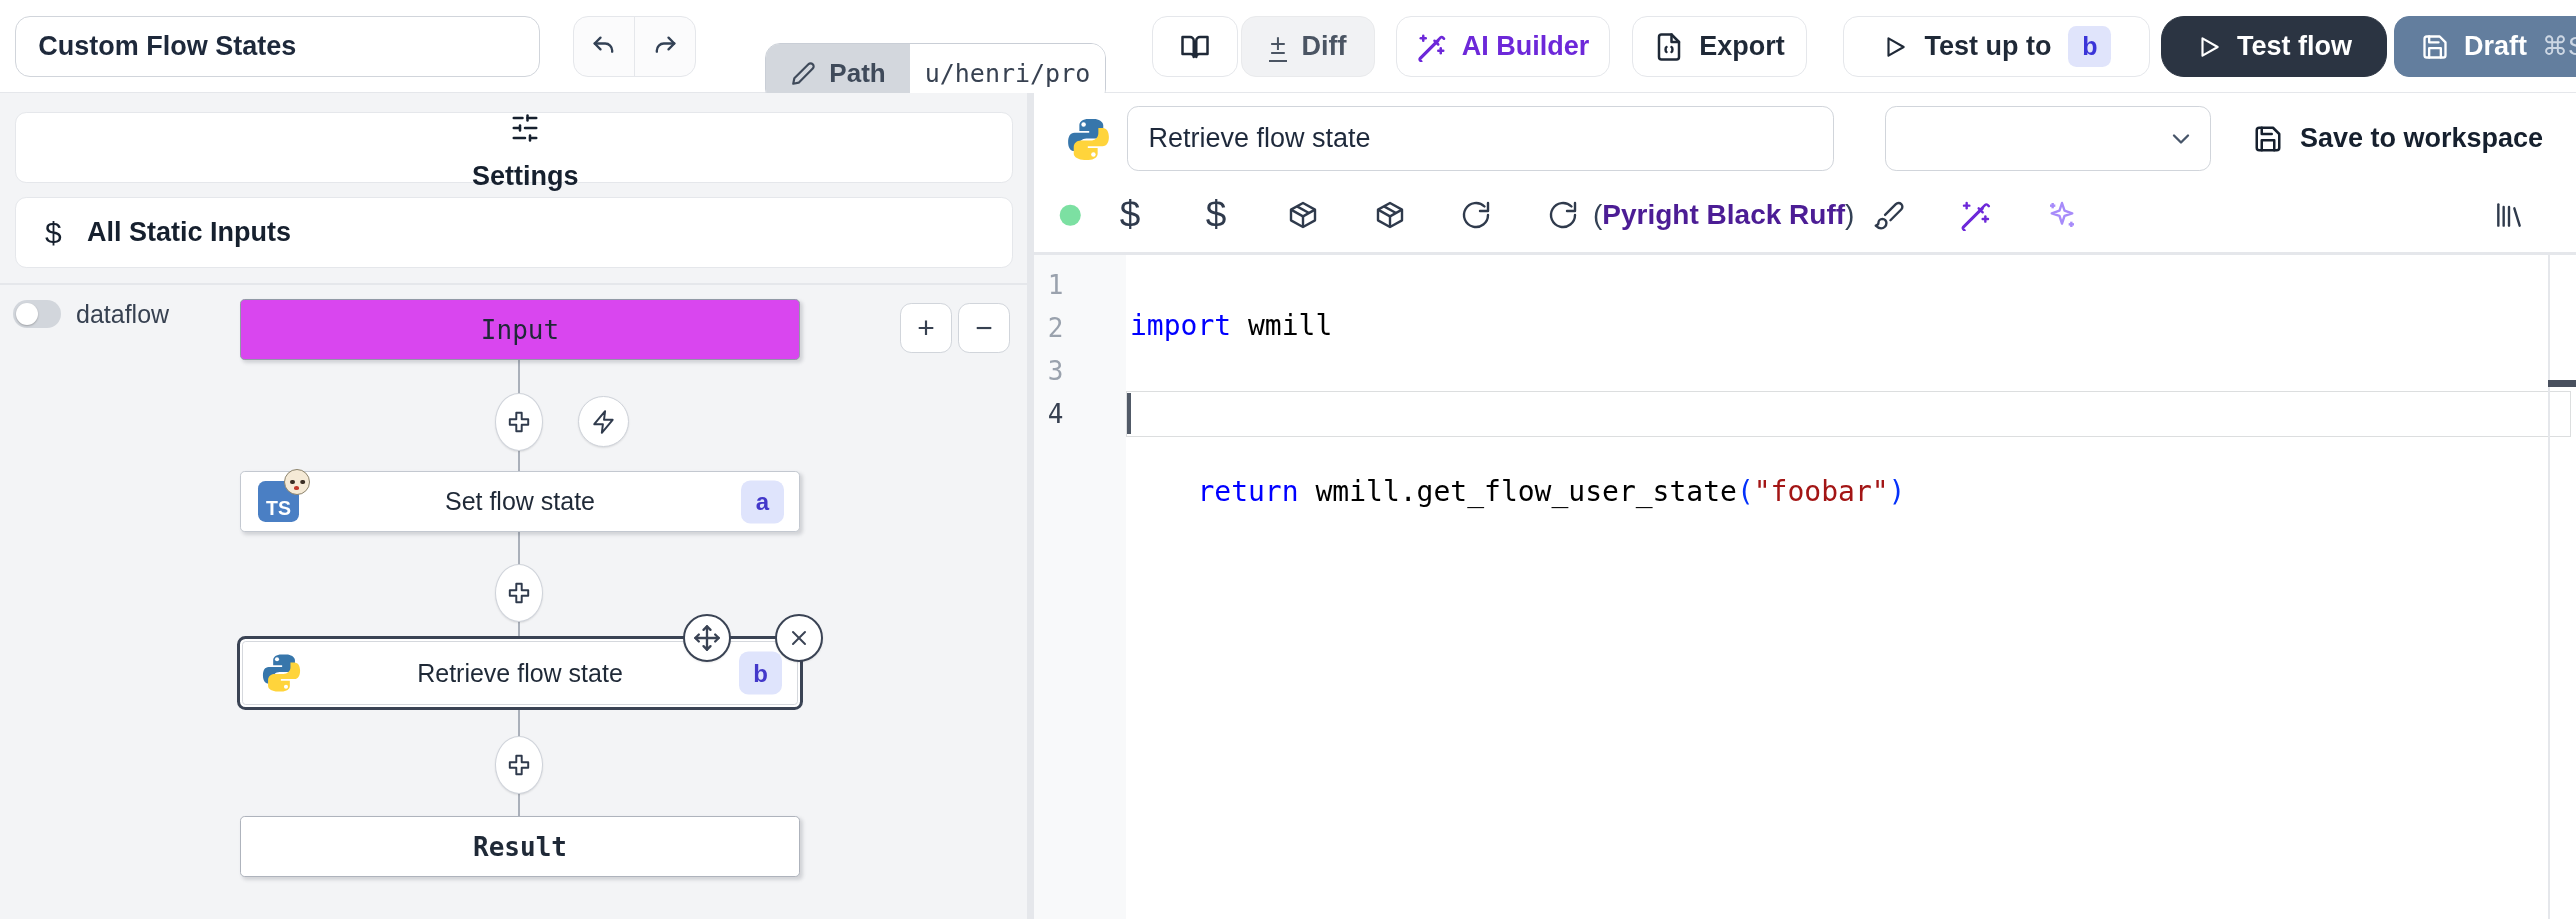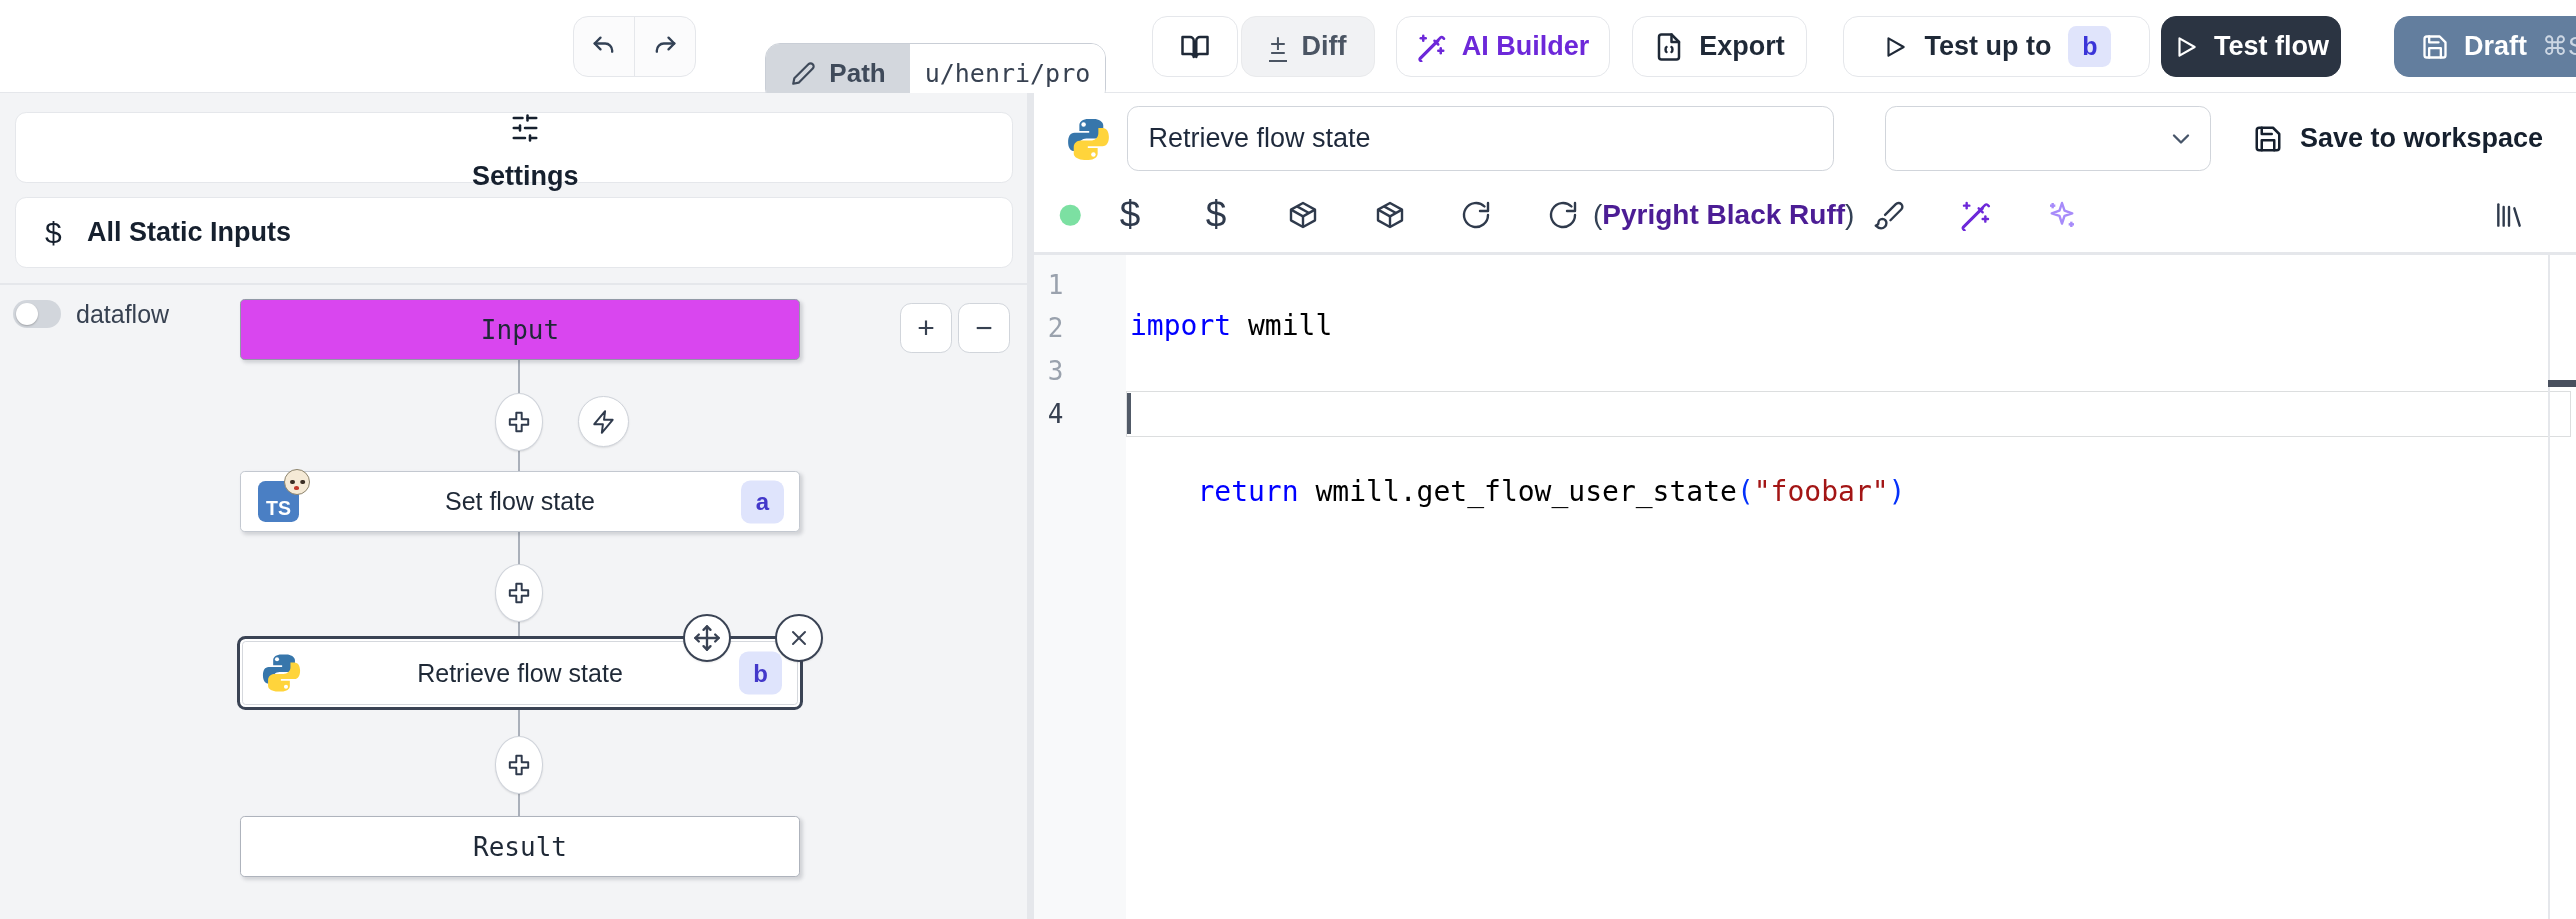--- a/index.html
+++ b/index.html
@@ -28,21 +28,21 @@
     font-family:"DejaVu Sans Mono", monospace; font-size:25px; color:#374151; background:#fff; }
   .book-btn { left:1152px; width:86px; }
   .diff-btn { left:1241px; width:134px; background:#f1f2f4; border-color:#e9eaec; color:#4b5563; }
   .pm-icon { font-size:28px; font-weight:400; color:#4b5563; border-bottom:2.8px solid #4b5563;
     line-height:28px; padding:0 0.9px 1.9px 0.9px; }
   .ai-btn { left:1396px; width:214px; color:#6d28d9; }
   .export-btn { left:1632px; width:175px; }
   .testupto-btn { left:1843px; width:307px; gap:17px; }
   .mini-badge { width:43px; height:41px; border-radius:8.4px; background:#e0e4fb; color:#3b35d8;
     font-weight:700; font-size:25px; display:flex; align-items:center; justify-content:center; }
-  .testflow-btn { left:2161px; width:180px; background:#2b3442; border-color:#2b3442; color:#fff; font-weight:700; }
+  .testflow-btn { left:2161px; width:226px; background:#2b3442; border-color:#2b3442; color:#fff; font-weight:700;border-radius:23px; }
   .draft-btn { left:2394px; width:246px; background:#637e9e; border-color:#637e9e; color:#fff;
     font-weight:700; justify-content:flex-start; padding-left:26px; }
   .draft-short { color:#cdd7e4; font-weight:400; font-size:26px; }
 
   
   .main { position:absolute; left:0; top:93px; width:2576px; height:826px; }
   .left-panel { position:absolute; left:0; top:0; width:1027px; height:826px; background:#f3f4f6; }
   .splitter { position:absolute; left:1027px; top:0; width:6.5px; height:826px; background:#e5e7eb; }
   .right-panel { position:absolute; left:1034px; top:0; width:1542px; height:826px; background:#fff; }
 
@@ -58,21 +58,21 @@
   .toggle-label { position:absolute; left:76px; top:207px; height:28px; line-height:28px;
     font-size:25px; color:#374151; }
   .edge { position:absolute; left:518px; top:266px; width:1.9px; height:457px; background:#aab0ba; }
   .node { position:absolute; left:240px; width:560px; height:61px; background:#fff;
     border:1.9px solid #c3c8d0; border-radius:4.7px; box-shadow:2.8px 2.8px 3.7px rgba(60,66,80,.18);
     display:flex; align-items:center; justify-content:center; cursor:pointer; }
   .node-mono { font-family:"DejaVu Sans Mono", monospace; font-size:26px; color:#1f2937; }
   .node-sans { font-size:25px; color:#1f2937; }
   .input-node { top:206px; background:#d946ef; border-color:#9199a6; }
   .set-node { top:378px; }
-  .result-node { top:723px; border-color:#aeb3bc; }
+  .result-node { top:723px; border-color:#aeb3bc;font-weight:bold; }
   .retrieve-node { position:absolute; left:237px; top:543px; width:566px; height:74px;
     border:3.7px solid #3a4354; border-radius:8.4px; background:#fff; cursor:pointer; }
   .retrieve-inner { position:absolute; inset:1.9px; border:0.9px solid #d5d8dd; border-radius:3.7px;
     display:flex; align-items:center; justify-content:center; }
   .zoom-btn { position:absolute; top:210px; width:52px; height:50px; background:#fff;
     border:1.9px solid #d1d5db; border-radius:11.2px; font-size:30px; color:#374151;
     display:flex; align-items:center; justify-content:center; cursor:pointer; }
   .plus-pill { position:absolute; width:48px; height:58px; border-radius:50%; background:#fff;
     border:1.9px solid #cfd3da; box-shadow:0 0.9px 1.9px rgba(0,0,0,.1); display:flex;
     align-items:center; justify-content:center; cursor:pointer; }
@@ -123,20 +123,23 @@
   .cur-line { position:absolute; left:92px; top:136px; width:1445px; height:46px;
     border:1.9px solid #dcdedf; z-index:0; }
   .cursor { position:absolute; left:93px; top:138px; width:3.7px; height:41px; background:#515a67; z-index:2; }
   .ruler-line { position:absolute; left:1514px; top:0; width:1.9px; height:664px; background:#e5e7eb; }
   .ruler-mark { position:absolute; left:1514px; top:125px; width:28px; height:7.4px; background:#49505e; }
 </style>
 </head>
 <body>
 
 <div class="topbar">
+  <div class="title-input">
+    <span>Custom Flow States</span>
+  </div>
 
   <div class="btn undo-redo">
     <div class="half">
       <span>
         <svg width="28" height="28" viewBox="0 0 24 24" fill="none" stroke="#334155" stroke-width="2" stroke-linecap="round" stroke-linejoin="round">
             <path d="M9 14 4 9l5-5"></path>
             <path d="M4 9h9a6 6 0 0 1 6 6v1"></path>
           </svg>
       </span>
     </div>

